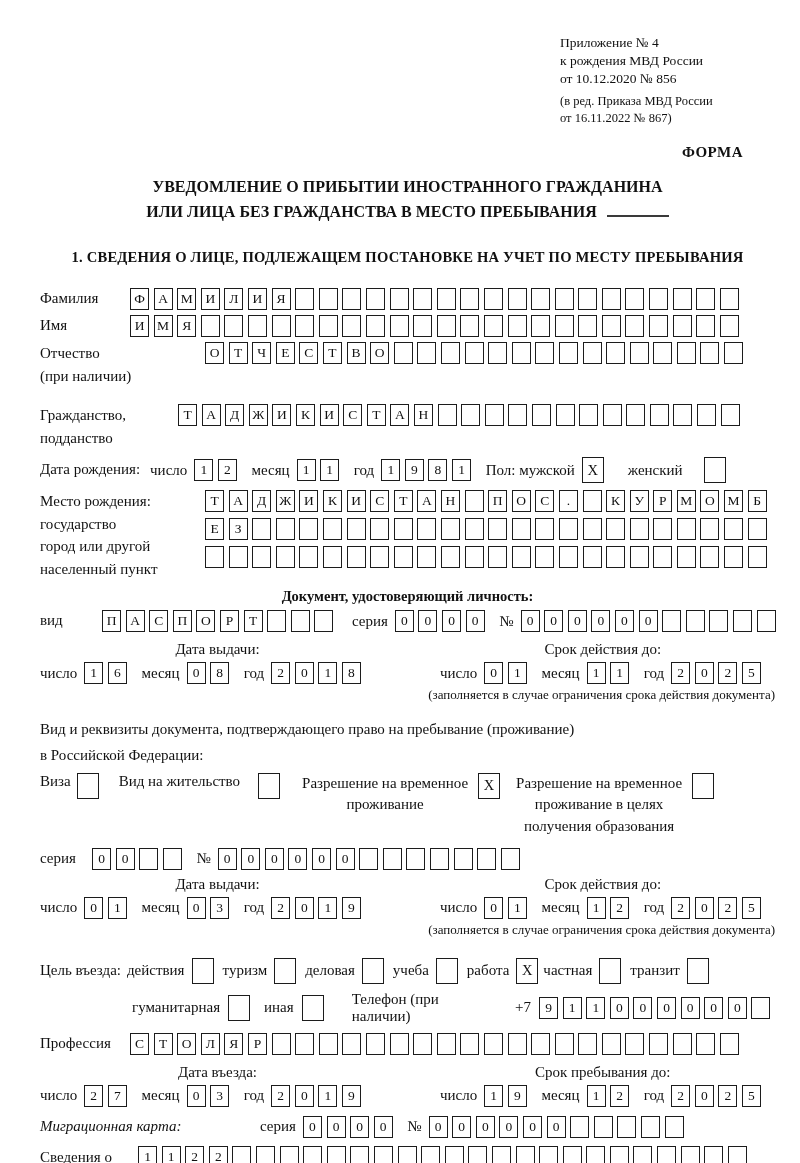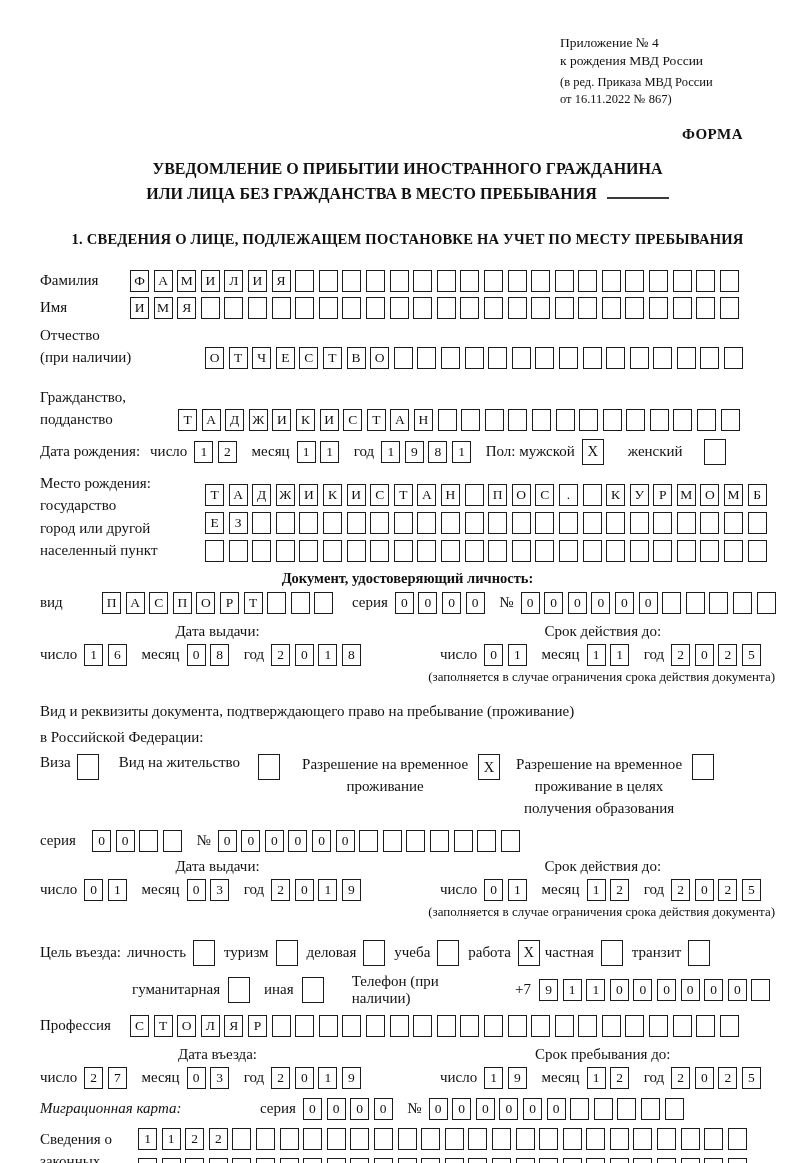--- a/index.html
+++ b/index.html
@@ -10,21 +10,21 @@
     padding:34px 25px 0 40px;font-size:15px;
   }
   .hdr{margin-left:520px;font-size:13.5px;line-height:1.35;}
   .hdr-sub{font-size:12.5px;line-height:1.35;}
   .hdr-sub.first{margin-top:4px;}
   .forma{text-align:right;padding-right:32px;font-weight:bold;font-size:15px;margin-top:18px;letter-spacing:.5px;}
   .title{text-align:center;font-weight:bold;font-size:16px;line-height:1.55;margin-top:14px;}
   .t-underline{display:inline-block;width:62px;border-bottom:2.2px solid #3a3a3a;margin-left:10px;vertical-align:baseline;}
   .sec1{font-weight:bold;font-size:14.6px;margin-top:24px;text-align:center;letter-spacing:.2px;}
   .row{display:flex;align-items:center;margin-top:5px;}
-  .row.top{align-items:flex-end;}
+  .row.top{align-items:flex-start;}
   .lbl{line-height:1.3;}
   .lbl2{line-height:1.5;}
   .cells{display:flex;flex-wrap:nowrap;}
   .cell{
     width:19px;height:22px;box-sizing:border-box;border:1.6px solid #1c1c1c;
     margin-right:4.6px;display:inline-flex;align-items:center;justify-content:center;
     font-size:13.5px;background:#fff;flex:0 0 auto;
   }
   .cbx{
     width:22px;height:26px;box-sizing:border-box;border:1.6px solid #1c1c1c;
@@ -52,20 +52,21 @@
   .reps-cells .cells{margin-bottom:8px;}
 </style>
 </head>
 <body>
 
 <div class="page">
 
   <div class="hdr">
     <div>Приложение № 4</div>
     <div>к рождения МВД России</div>
+    <div>от 10.12.2020 № 856</div>
     <div class="hdr-sub first">(в ред. Приказа МВД России</div>
     <div class="hdr-sub">от 16.11.2022 № 867)</div>
   </div>
 
   <div class="forma">ФОРМА</div>
 
   <div class="title">
     <div>УВЕДОМЛЕНИЕ О ПРИБЫТИИ ИНОСТРАННОГО ГРАЖДАНИНА</div>
     <div><span>ИЛИ ЛИЦА БЕЗ ГРАЖДАНСТВА В МЕСТО ПРЕБЫВАНИЯ</span><span class="t-underline"></span></div>
   </div>
@@ -502,21 +503,21 @@
             <span class="cell">2</span>
             <span class="cell">5</span>
           </span>
       </div>
     </div>
   </div>
   <div class="note">(заполняется в случае ограничения срока действия документа)</div>
 
   <div class="purpose">
     <span>Цель въезда:</span>
-    <span style="margin-left:6px;">личность</span>
+    <span style="margin-left:6px;">действия</span>
     <span class="cbx"></span>
     <span>туризм</span>
     <span class="cbx"></span>
     <span>деловая</span>
     <span class="cbx"></span>
     <span>учеба</span>
     <span class="cbx"></span>
     <span>работа</span>
     <span class="cbx" style="margin-right:5px;">X</span>
     <span>частная</span>

